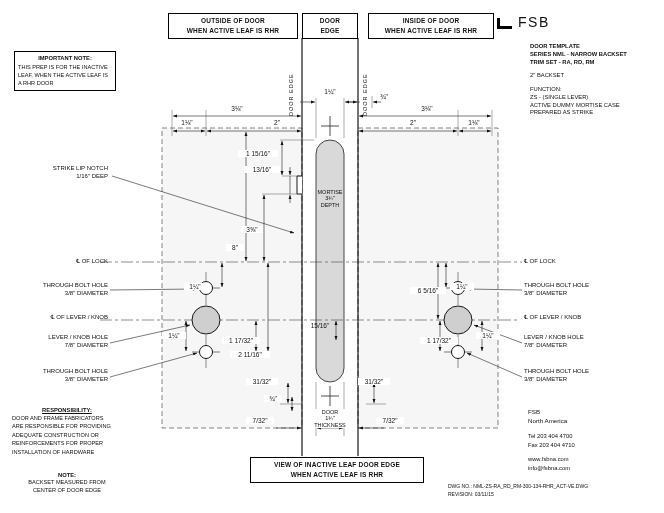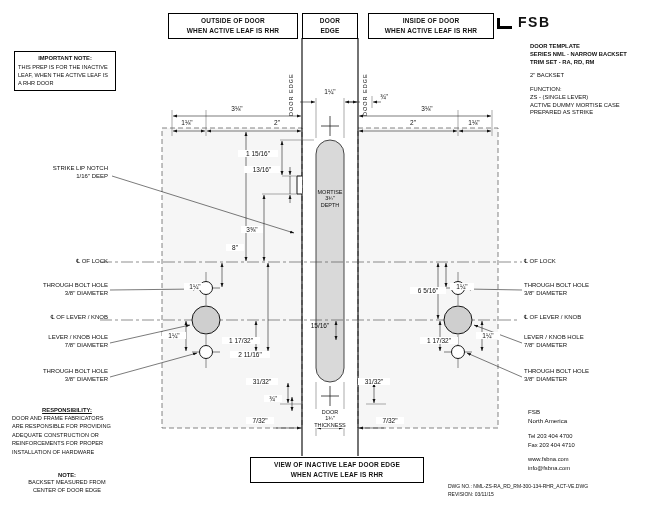--- a/index.html
+++ b/index.html
@@ -136,21 +136,21 @@
 
   <div class="box-label" style="left:168px; top:13px; width:130px;">OUTSIDE OF DOOR
 WHEN ACTIVE LEAF IS RHR</div>
   <div class="box-label" style="left:302px; top:13px; width:56px;">DOOR
 EDGE</div>
   <div class="box-label" style="left:368px; top:13px; width:126px;">INSIDE OF DOOR
 WHEN ACTIVE LEAF IS RHR</div>
 
   <div class="abs" style="left:497px; top:15px; display:flex; align-items:flex-end; gap:6px;">
     <span style="display:inline-block; width:15px; height:11px; border-left:3.5px solid #000; border-bottom:3.5px solid #000;"></span>
-    <span style="font-weight:bold; font-size:14px; letter-spacing:1.5px; line-height:1;">FSB</span>
+    <span style="font-weight:normal; font-size:14px; letter-spacing:1.5px; line-height:1;">FSB</span>
   </div>
 
   <div class="tb" style="top:43px; font-weight:bold;">DOOR TEMPLATE</div>
   <div class="tb" style="top:51px; font-weight:bold;">SERIES NML - NARROW BACKSET</div>
   <div class="tb" style="top:59px; font-weight:bold;">TRIM SET - RA, RD, RM</div>
   <div class="tb" style="top:72px;">2" BACKSET</div>
   <div class="tb" style="top:86px;">FUNCTION:</div>
   <div class="tb" style="top:94px;">ZS - (SINGLE LEVER)
 ACTIVE DUMMY MORTISE CASE
 PREPARED AS STRIKE</div>

